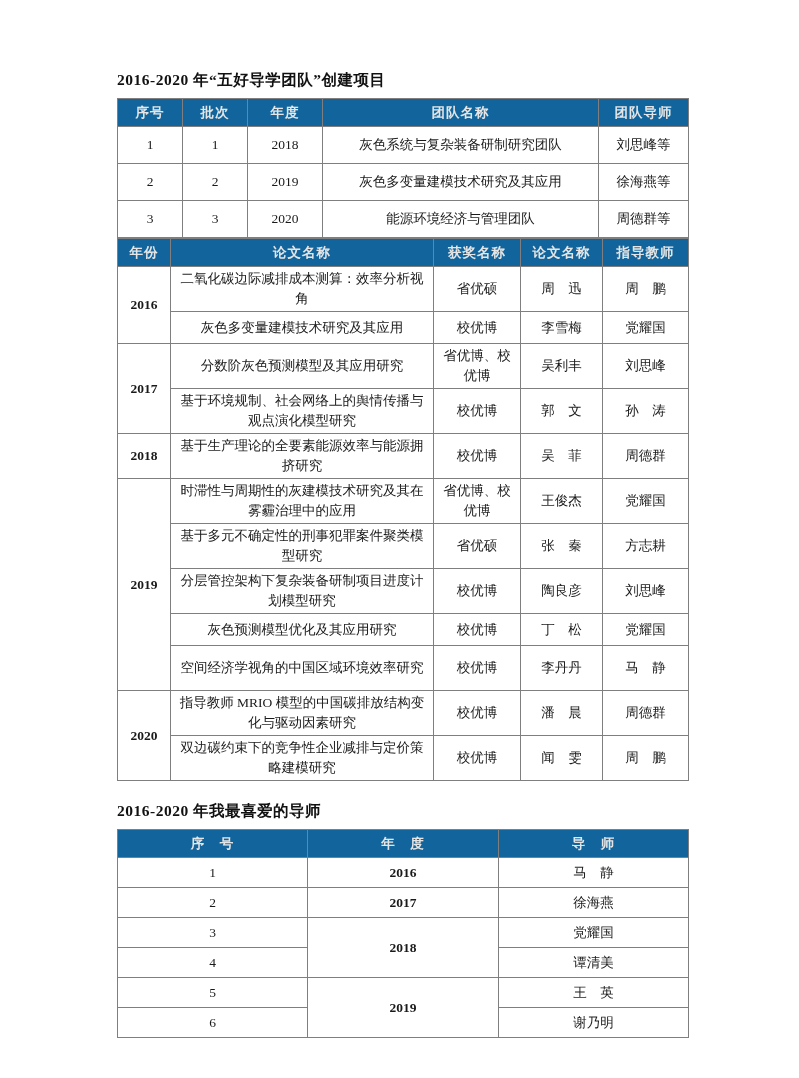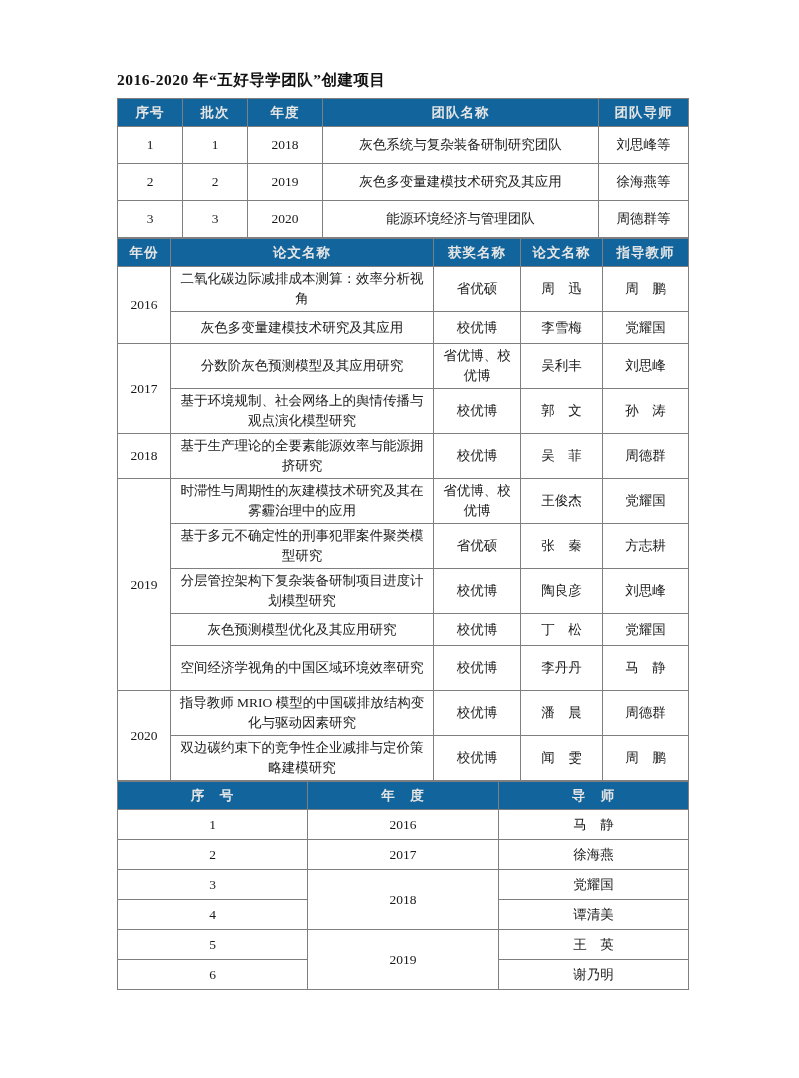--- a/index.html
+++ b/index.html
@@ -43,21 +43,21 @@
     background: #12659C;
     color: #e5e5e5;
     font-weight: bold;
     letter-spacing: 1px;
   }
   tr.hdr { height: 28px; }
   tr.h-t1 { height: 37px; }
   tr.h-sm { height: 32px; }
   tr.h-md { height: 45px; }
   tr.h-m3 { height: 30px; }
-  td.year-cell { font-family: "Liberation Serif", "DejaVu Serif", serif; }
+  td.year-cell { font-family: "Liberation Serif", "DejaVu Serif", serif; font-weight: bold; }
 </style>
 </head>
 <body>
 
 <div class="page">
   <div class="content">
 
     <h2 class="tbl-title">2016-2020 年“五好导学团队”创建项目</h2>
     <table class="grid">
       <colgroup>
@@ -192,20 +192,21 @@
         </tr>
         <tr class="h-md">
           <td>双边碳约束下的竞争性企业减排与定价策略建模研究</td>
           <td>校优博</td>
           <td>闻　雯</td>
           <td>周　鹏</td>
         </tr>
       </tbody>
     </table>
 
+    <h2 class="tbl-title gap2">2016-2020 年我最喜爱的导师</h2>
     <table class="grid">
       <colgroup>
           <col style="width:190px">
           <col style="width:191px">
           <col style="width:190px">
         </colgroup>
       <thead>
         <tr class="hdr">
           <th>序　号</th>
           <th>年　度</th>

